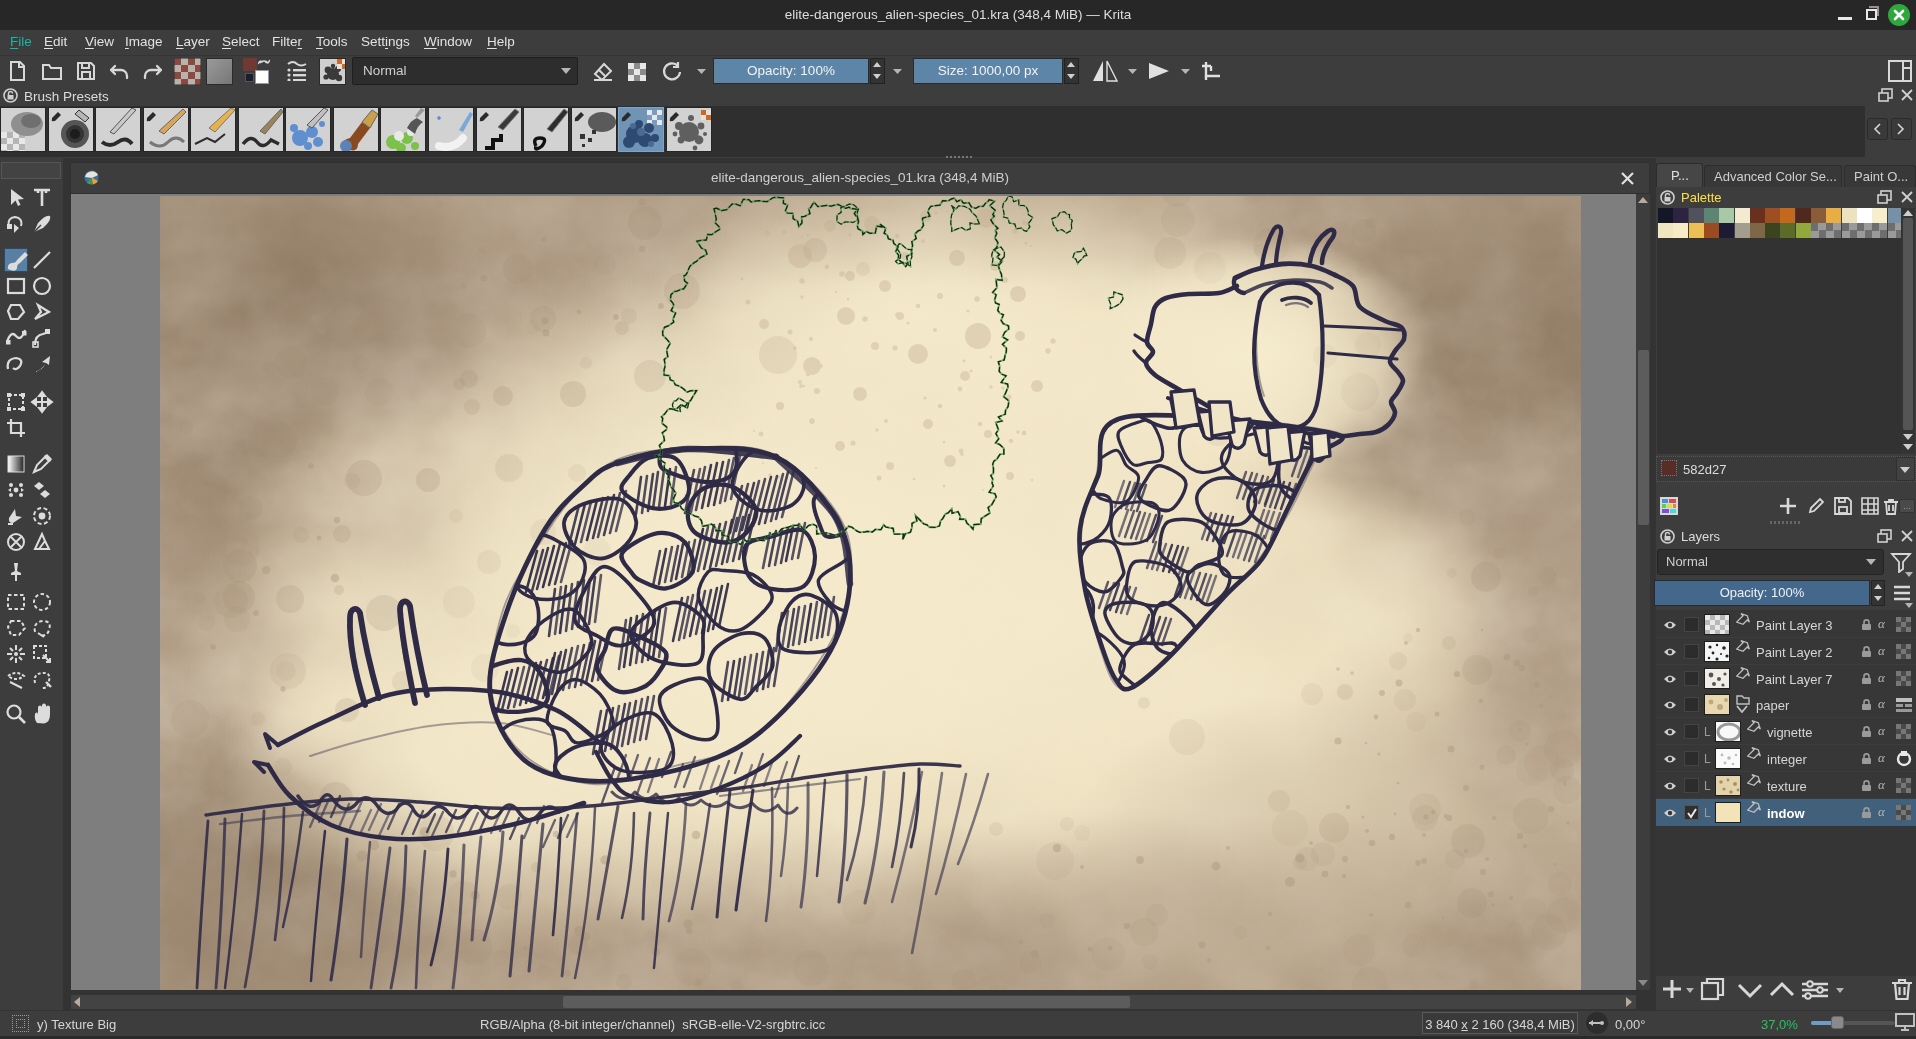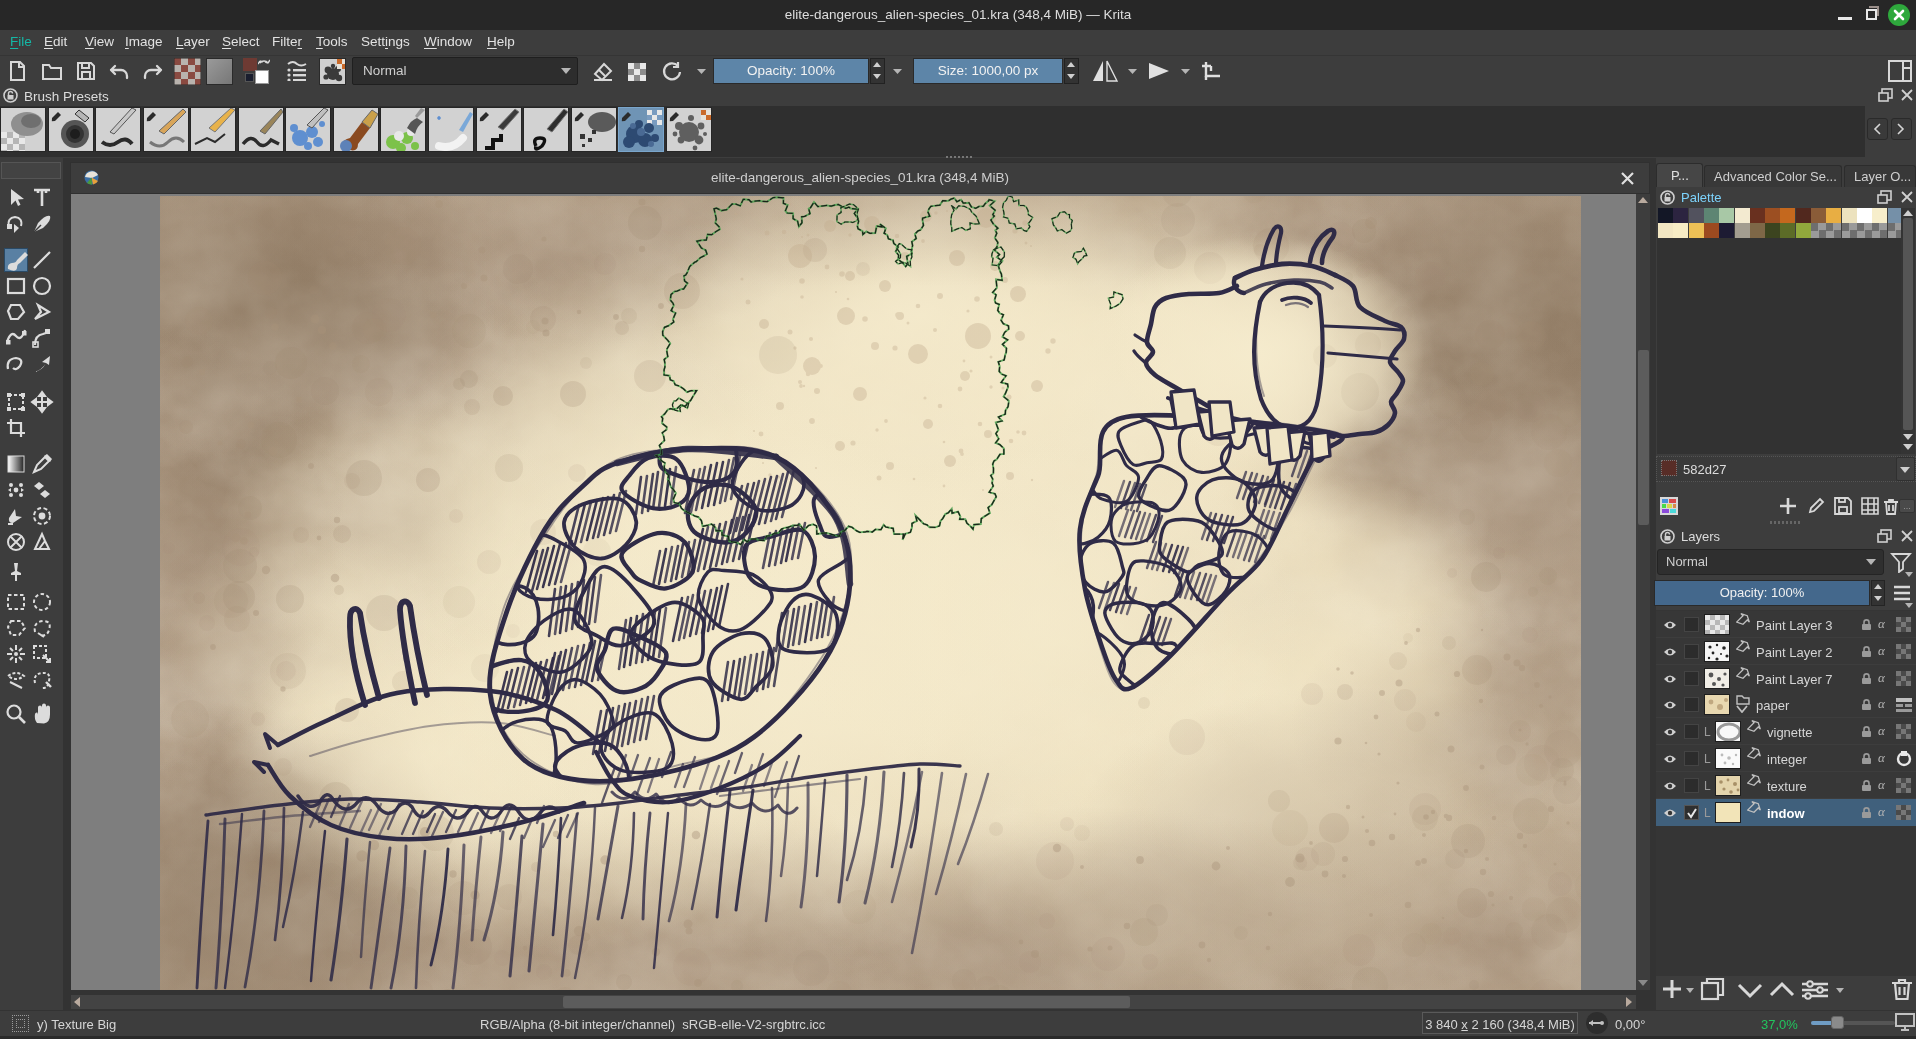--- a/index.html
+++ b/index.html
@@ -1744,27 +1744,27 @@
     <path d="M926.8,59.6L924,60.1L922.6,62.3L918.9,65.7L917.7,67.7L916,63.3L913,61.4L914.3,57.3L916.5,56L921.4,55.4L923.4,52.2L925.1,55.3Z" fill="none" stroke="#46a04c" stroke-width="1.5" opacity="0.8"></path>
     <path d="M926.8,59.6L924,60.1L922.6,62.3L918.9,65.7L917.7,67.7L916,63.3L913,61.4L914.3,57.3L916.5,56L921.4,55.4L923.4,52.2L925.1,55.3Z" fill="none" stroke="#1a221a" stroke-width="1.05" stroke-dasharray="5 2"></path>
   </svg>
 <div class="abs" style="left:1650px;top:158px;width:266px;height:852px;background:#3d3d3d;"></div>
 <div class="abs" style="left:1650px;top:158px;width:6px;height:852px;background:#333;"></div>
 <div class="abs" style="left:1656px;top:163px;width:47px;height:24px;background:#464646;border:1px solid #2c2c2c;border-bottom:none;border-radius:3px 3px 0 0;"></div>
 <div class="abs txt" style="left:1671px;top:168px;color:#e0e0e0;">P...</div>
 <div class="abs" style="left:1704px;top:165px;width:138px;height:22px;background:#383838;border:1px solid #2c2c2c;border-bottom:none;border-radius:3px 3px 0 0;"></div>
 <div class="abs txt" style="left:1714px;top:169px;font-size:13px;color:#cfcfcf;">Advanced Color Se...</div>
 <div class="abs" style="left:1844px;top:165px;width:72px;height:22px;background:#383838;border:1px solid #2c2c2c;border-bottom:none;border-radius:3px 3px 0 0;"></div>
-<div class="abs txt" style="left:1854px;top:169px;color:#cfcfcf;">Layer O...</div>
+<div class="abs txt" style="left:1854px;top:169px;color:#cfcfcf;">Paint O...</div>
 <svg class="abs" style="left:1660px;top:190px;" width="15" height="15" viewBox="0 0 15 15">
     <circle cx="7.5" cy="7.5" r="6.5" fill="none" stroke="#cfcfcf" stroke-width="1.6"></circle>
     <rect x="4.5" y="7" width="6" height="4.5" fill="#cfcfcf"></rect>
     <path d="M5.5 7 v-1.5 a2 2 0 0 1 4 0" fill="none" stroke="#cfcfcf" stroke-width="1.4"></path>
   </svg>
-<div class="abs txt" style="left:1681px;top:190px;color:#7dd3fc;">Palette</div>
+<div class="abs txt" style="left:1681px;top:190px;color:#fde047;">Palette</div>
 <svg class="abs" style="left:1877px;top:190px;" width="16" height="14" viewBox="0 0 16 14">
     <rect x="4" y="1" width="10" height="9" fill="none" stroke="#d0d0d0" stroke-width="1.6"></rect>
     <rect x="1" y="5" width="9" height="8" fill="#3d3d3d" stroke="#d0d0d0" stroke-width="1.6"></rect>
   </svg>
 <svg class="abs" style="left:1901px;top:191px;" width="12" height="12" viewBox="0 0 12 12">
     <path d="M1 1 L11 11 M11 1 L1 11" stroke="#d0d0d0" stroke-width="1.8"></path>
   </svg>
 <div class="abs" style="left:1658.0px;top:208px;width:15px;height:15px;background:#131726;"></div>
 <div class="abs" style="left:1673.3px;top:208px;width:15px;height:15px;background:#2c2440;"></div>
 <div class="abs" style="left:1688.6px;top:208px;width:15px;height:15px;background:#52525e;"></div>

